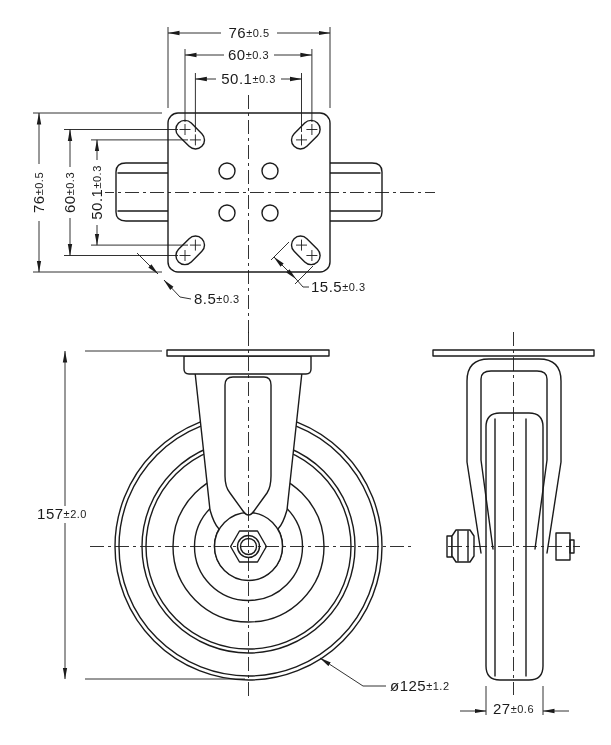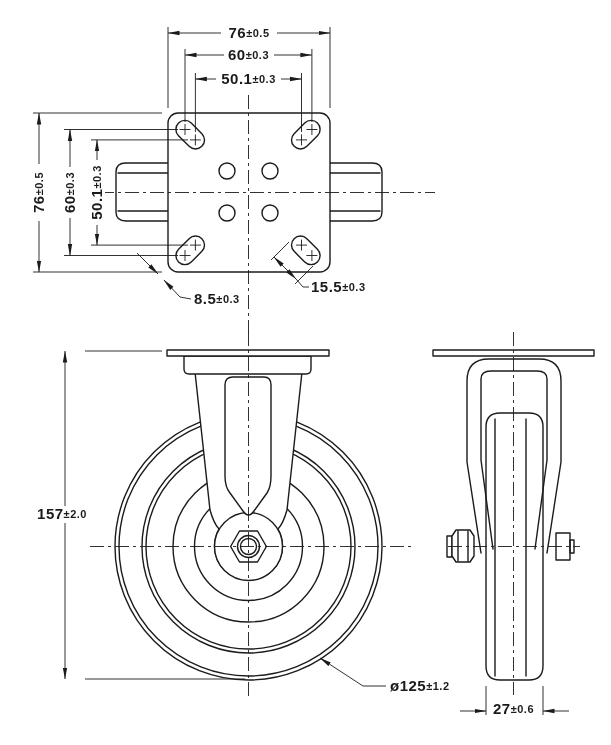--- a/index.html
+++ b/index.html
@@ -1,16 +1,16 @@
 <!DOCTYPE html>
 <html><head>
 <meta charset="utf-8">
 <style>
   html,body{margin:0;padding:0;background:#fff;}
-  .stage{position:relative;width:611px;height:745px;background:#fff;overflow:hidden;font-weight:bold;}
+  .stage{position:relative;width:611px;height:745px;background:#fff;overflow:hidden;}
   svg{display:block;}
   .obj{stroke:#1b1b1b;stroke-width:1.4;fill:none;stroke-linecap:round;stroke-linejoin:round;}
   .objf{stroke:#1b1b1b;stroke-width:1.4;fill:#ffffff;stroke-linejoin:round;}
   .thin{stroke:#1b1b1b;stroke-width:0.9;fill:none;}
   .cl{stroke:#1b1b1b;stroke-width:0.9;fill:none;stroke-dasharray:14 4 3 4;}
   .dimline{stroke:#1b1b1b;stroke-width:0.9;fill:none;}
   .bg{fill:#ffffff;stroke:none;}
   text.dim{font-family:"Liberation Sans", sans-serif;font-size:15px;fill:#1b1b1b;letter-spacing:0.5px;}
   text.dim .tol{font-size:11px;}
   #arr path{fill:#1b1b1b;}

